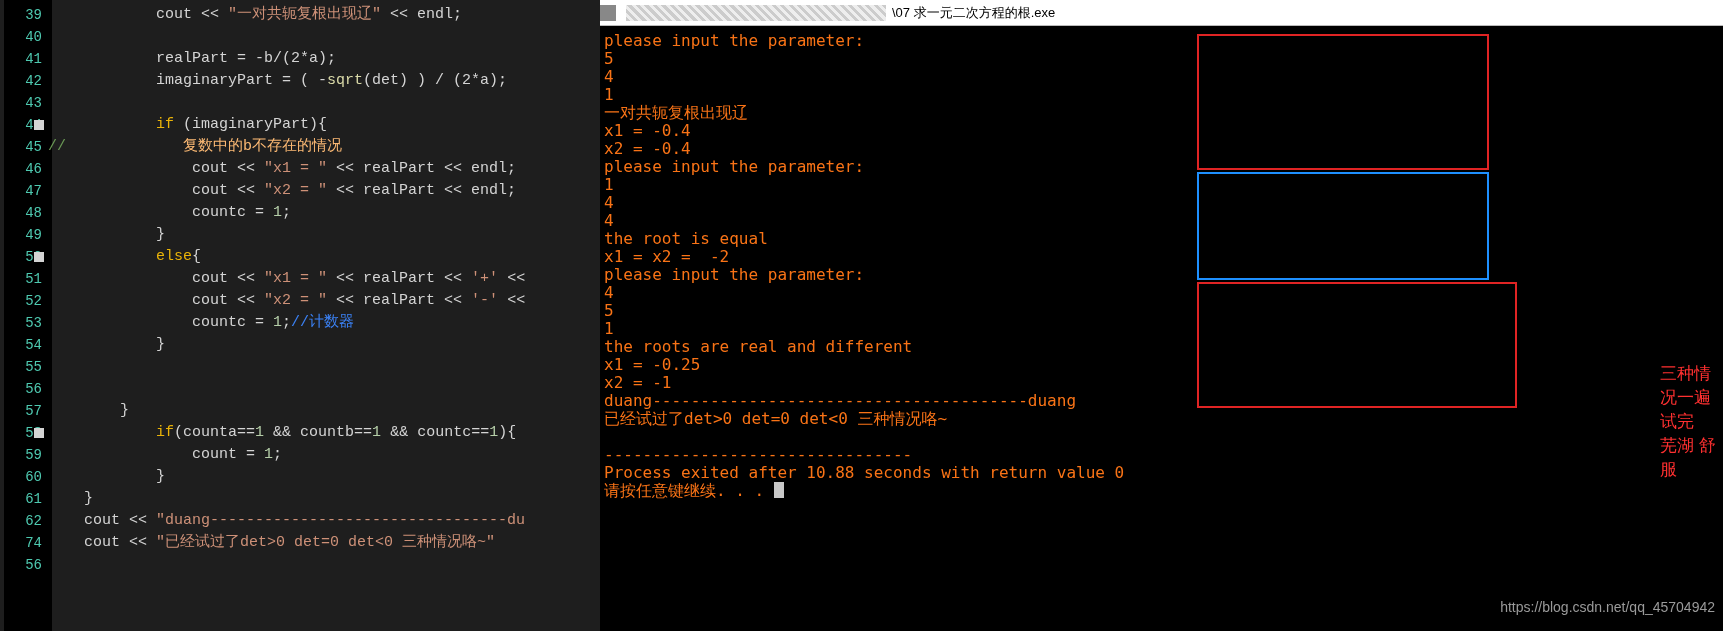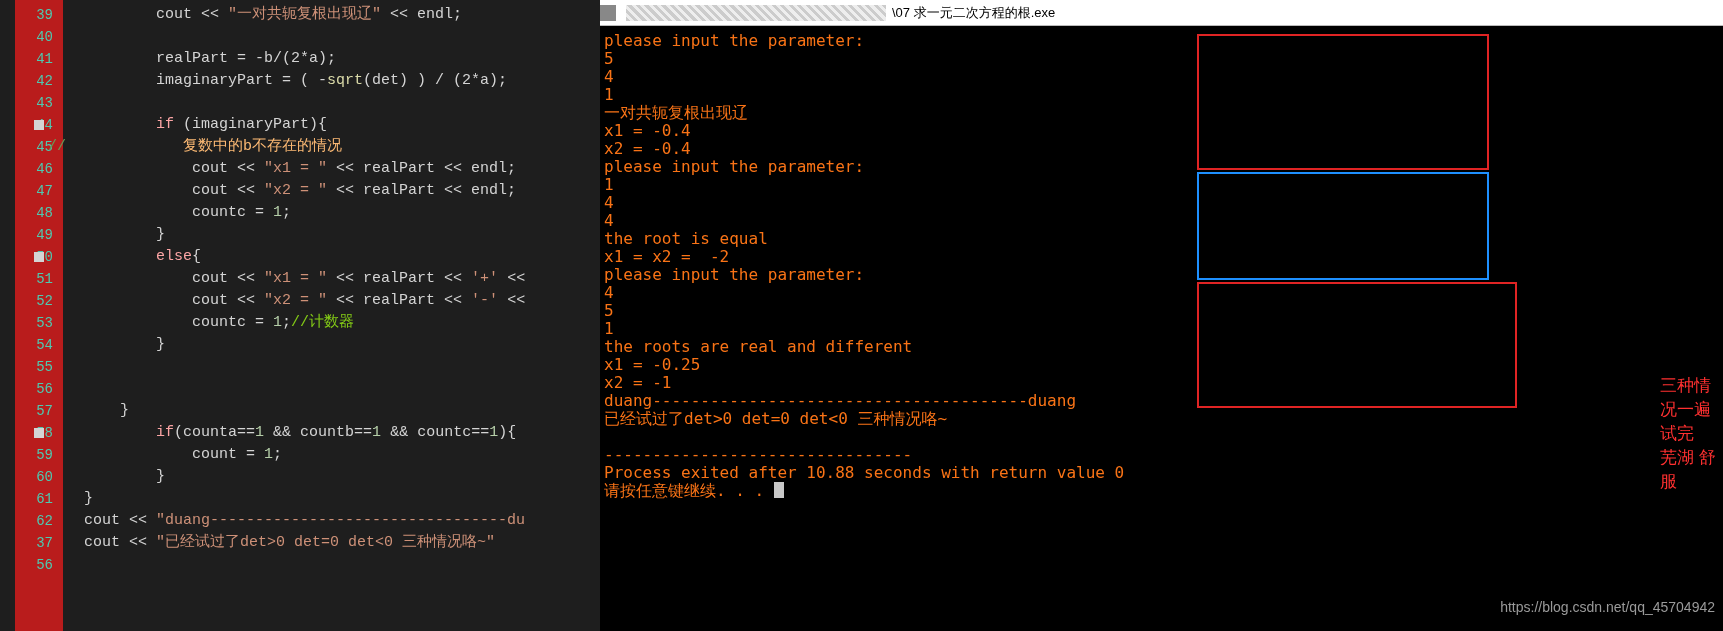--- a/index.html
+++ b/index.html
@@ -1,34 +1,34 @@
 <!DOCTYPE html>
 <html><head>
 <meta charset="utf-8">
 <style>
   * { margin: 0; padding: 0; box-sizing: border-box; }
   html, body { width: 1723px; height: 631px; overflow: hidden; font-family: Consolas, "Courier New", monospace; background: #0a0a0a; }
   .root { display: flex; width: 100%; height: 100%; }
 
   
   .editor { position: relative; width: 600px; height: 100%; background: #1e1e1e; color: #d4d4d4; font-size: 15px; line-height: 22px; }
-  .gutter { position: absolute; left: 15px; top: 0; width: 48px; height: 100%; background: #b91c1c; text-align: right; padding-top: 4px; }
+  .gutter { position: absolute; left: 4px; top: 0; width: 48px; height: 100%; background: #000000; text-align: right; padding-top: 4px; }
   .gutter .ln { color: #4ec9b0; padding-right: 10px; height: 22px; font-size: 14px; }
   .fold-col { position: absolute; left: 34px; top: 0; width: 14px; height: 100%; }
   .fold-mark { position: absolute; left: 0; width: 10px; height: 10px; background: #d4d4d4; }
   .code { position: absolute; left: 48px; top: 4px; white-space: pre; }
   .code .row { height: 22px; }
 
   
-  .kw  { color: #fca5a5; }      
+  .kw  { color: #eab308; }      
   .id  { color: #d4d4d4; }
   .op  { color: #d4d4d4; }
   .str { color: #ce9178; }
   .num { color: #b5cea8; }
-  .cmt { color: #84cc16; }
+  .cmt { color: #3b82f6; }
   .fn  { color: #dcdcaa; }
   .chi { color: #fdba74; }      
   .slash { color: #6a9955; }
   .brace { color: #d4d4d4; }
 
   
   .console-wrap { flex: 1; position: relative; height: 100%; background: #000; }
   .titlebar { height: 26px; background: #fff; color: #000; display: flex; align-items: center; font-family: "Microsoft YaHei", sans-serif; font-size: 13px; border-bottom: 1px solid #bbb; }
   .titlebar .pix { width: 260px; height: 16px; background: repeating-linear-gradient(45deg,#ccc,#ccc 3px,#eee 3px,#eee 6px); margin: 0 6px; }
   .titlebar .tico { width: 16px; height: 16px; background: #888; margin-right: 4px; }
@@ -72,21 +72,21 @@
         <div class="ln">53</div>
         <div class="ln">54</div>
         <div class="ln">55</div>
         <div class="ln">56</div>
         <div class="ln">57</div>
         <div class="ln">58</div>
         <div class="ln">59</div>
         <div class="ln">60</div>
         <div class="ln">61</div>
         <div class="ln">62</div>
-        <div class="ln">37</div>
+        <div class="ln">74</div>
         <div class="ln">56</div>
       </div>
     <div class="fold-col" id="foldcol">
         <div class="fold-mark" style="top: 120px;"></div>
         <div class="fold-mark" style="top: 252px;"></div>
         <div class="fold-mark" style="top: 428px;"></div>
       </div>
     <div class="code" id="code"><div class="row"><span class="id">            cout </span><span class="op">&lt;&lt; </span><span class="str">"一对共轭复根出现辽"</span><span class="op"> &lt;&lt; endl;</span></div><div class="row"></div><div class="row"><span class="id">            realPart = -b/(2*a);</span></div><div class="row"><span class="id">            imaginaryPart = ( -</span><span class="fn">sqrt</span><span class="id">(det) ) / (2*a);</span></div><div class="row"></div><div class="row"><span class="id">            </span><span class="kw">if</span><span class="id"> (imaginaryPart){</span></div><div class="row"><span class="slash">//</span><span class="chi">             复数中的b不存在的情况</span></div><div class="row"><span class="id">                cout </span><span class="op">&lt;&lt; </span><span class="str">"x1 = "</span><span class="op"> &lt;&lt; </span><span class="id">realPart</span><span class="op"> &lt;&lt; endl;</span></div><div class="row"><span class="id">                cout </span><span class="op">&lt;&lt; </span><span class="str">"x2 = "</span><span class="op"> &lt;&lt; </span><span class="id">realPart</span><span class="op"> &lt;&lt; endl;</span></div><div class="row"><span class="id">                countc = </span><span class="num">1</span><span class="id">;</span></div><div class="row"><span class="brace">            }</span></div><div class="row"><span class="id">            </span><span class="kw">else</span><span class="brace">{</span></div><div class="row"><span class="id">                cout </span><span class="op">&lt;&lt; </span><span class="str">"x1 = "</span><span class="op"> &lt;&lt; </span><span class="id">realPart</span><span class="op"> &lt;&lt; </span><span class="str">'+'</span><span class="op"> &lt;&lt;</span></div><div class="row"><span class="id">                cout </span><span class="op">&lt;&lt; </span><span class="str">"x2 = "</span><span class="op"> &lt;&lt; </span><span class="id">realPart</span><span class="op"> &lt;&lt; </span><span class="str">'-'</span><span class="op"> &lt;&lt;</span></div><div class="row"><span class="id">                countc = </span><span class="num">1</span><span class="id">;</span><span class="cmt">//计数器</span></div><div class="row"><span class="brace">            }</span></div><div class="row"></div><div class="row"></div><div class="row"><span class="brace">        }</span></div><div class="row"><span class="id">            </span><span class="kw">if</span><span class="id">(counta==</span><span class="num">1</span><span class="id"> &amp;&amp; countb==</span><span class="num">1</span><span class="id"> &amp;&amp; countc==</span><span class="num">1</span><span class="id">){</span></div><div class="row"><span class="id">                count = </span><span class="num">1</span><span class="id">;</span></div><div class="row"><span class="brace">            }</span></div><div class="row"><span class="brace">    }</span></div><div class="row"><span class="id">    cout </span><span class="op">&lt;&lt; </span><span class="str">"duang---------------------------------du</span></div><div class="row"><span class="id">    cout </span><span class="op">&lt;&lt; </span><span class="str">"已经试过了det&gt;0 det=0 det&lt;0 三种情况咯~"</span></div><div class="row"></div></div>
   </div>
 
@@ -95,20 +95,20 @@
       <span class="tico"></span>
       <span class="pix"></span>
       <span>\07 求一元二次方程的根.exe</span>
     </div>
     <div class="console" id="console"><div class="cline">please input the parameter:</div><div class="cline">5</div><div class="cline">4</div><div class="cline">1</div><div class="cline">一对共轭复根出现辽</div><div class="cline">x1 = -0.4</div><div class="cline">x2 = -0.4</div><div class="cline">please input the parameter:</div><div class="cline">1</div><div class="cline">4</div><div class="cline">4</div><div class="cline">the root is equal</div><div class="cline">x1 = x2 =  -2</div><div class="cline">please input the parameter:</div><div class="cline">4</div><div class="cline">5</div><div class="cline">1</div><div class="cline">the roots are real and different</div><div class="cline">x1 = -0.25</div><div class="cline">x2 = -1</div><div class="cline">duang---------------------------------------duang</div><div class="cline">已经试过了det&gt;0 det=0 det&lt;0 三种情况咯~</div><div class="cline"></div><div class="cline">--------------------------------</div><div class="cline">Process exited after 10.88 seconds with return value 0</div><div class="cline">请按任意键继续. . . <span class="cursor-blk"></span></div></div>
 
     <div class="obox red1"></div>
     <div class="obox blue"></div>
     <div class="obox red2"></div>
 
-    <div class="annot" style="left:1060px; top:374px;">
+    <div class="annot" style="left:1060px; top:362px;">
       <div>三种情况一遍试完</div>
       <div>芜湖 舒服</div>
     </div>
 
     <div class="watermark">https://blog.csdn.net/qq_45704942</div>
   </div>
 </div>
 
 </body></html>

